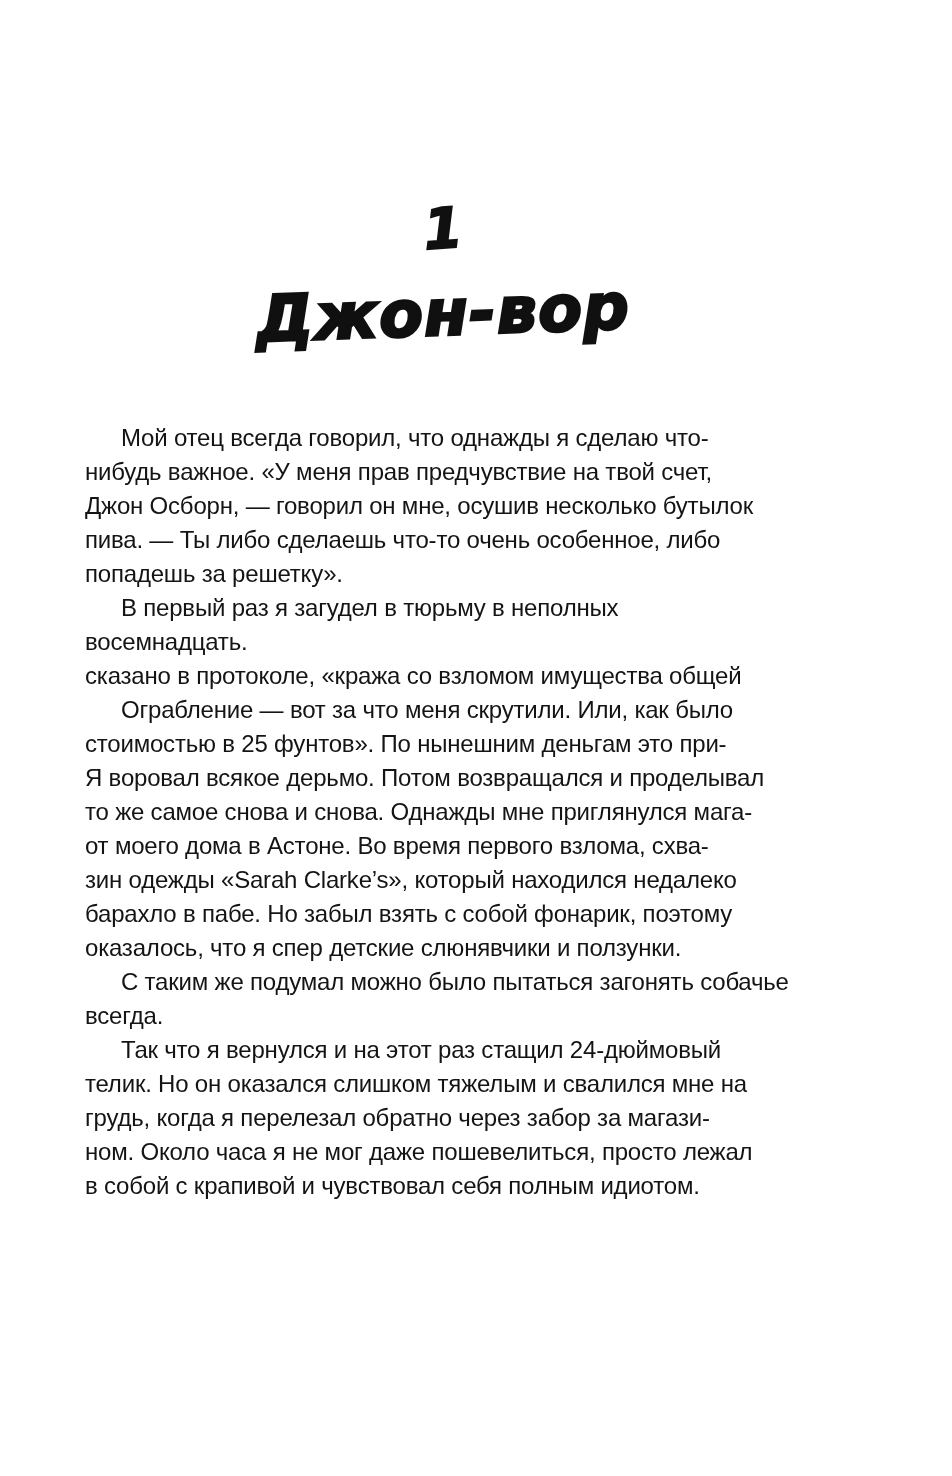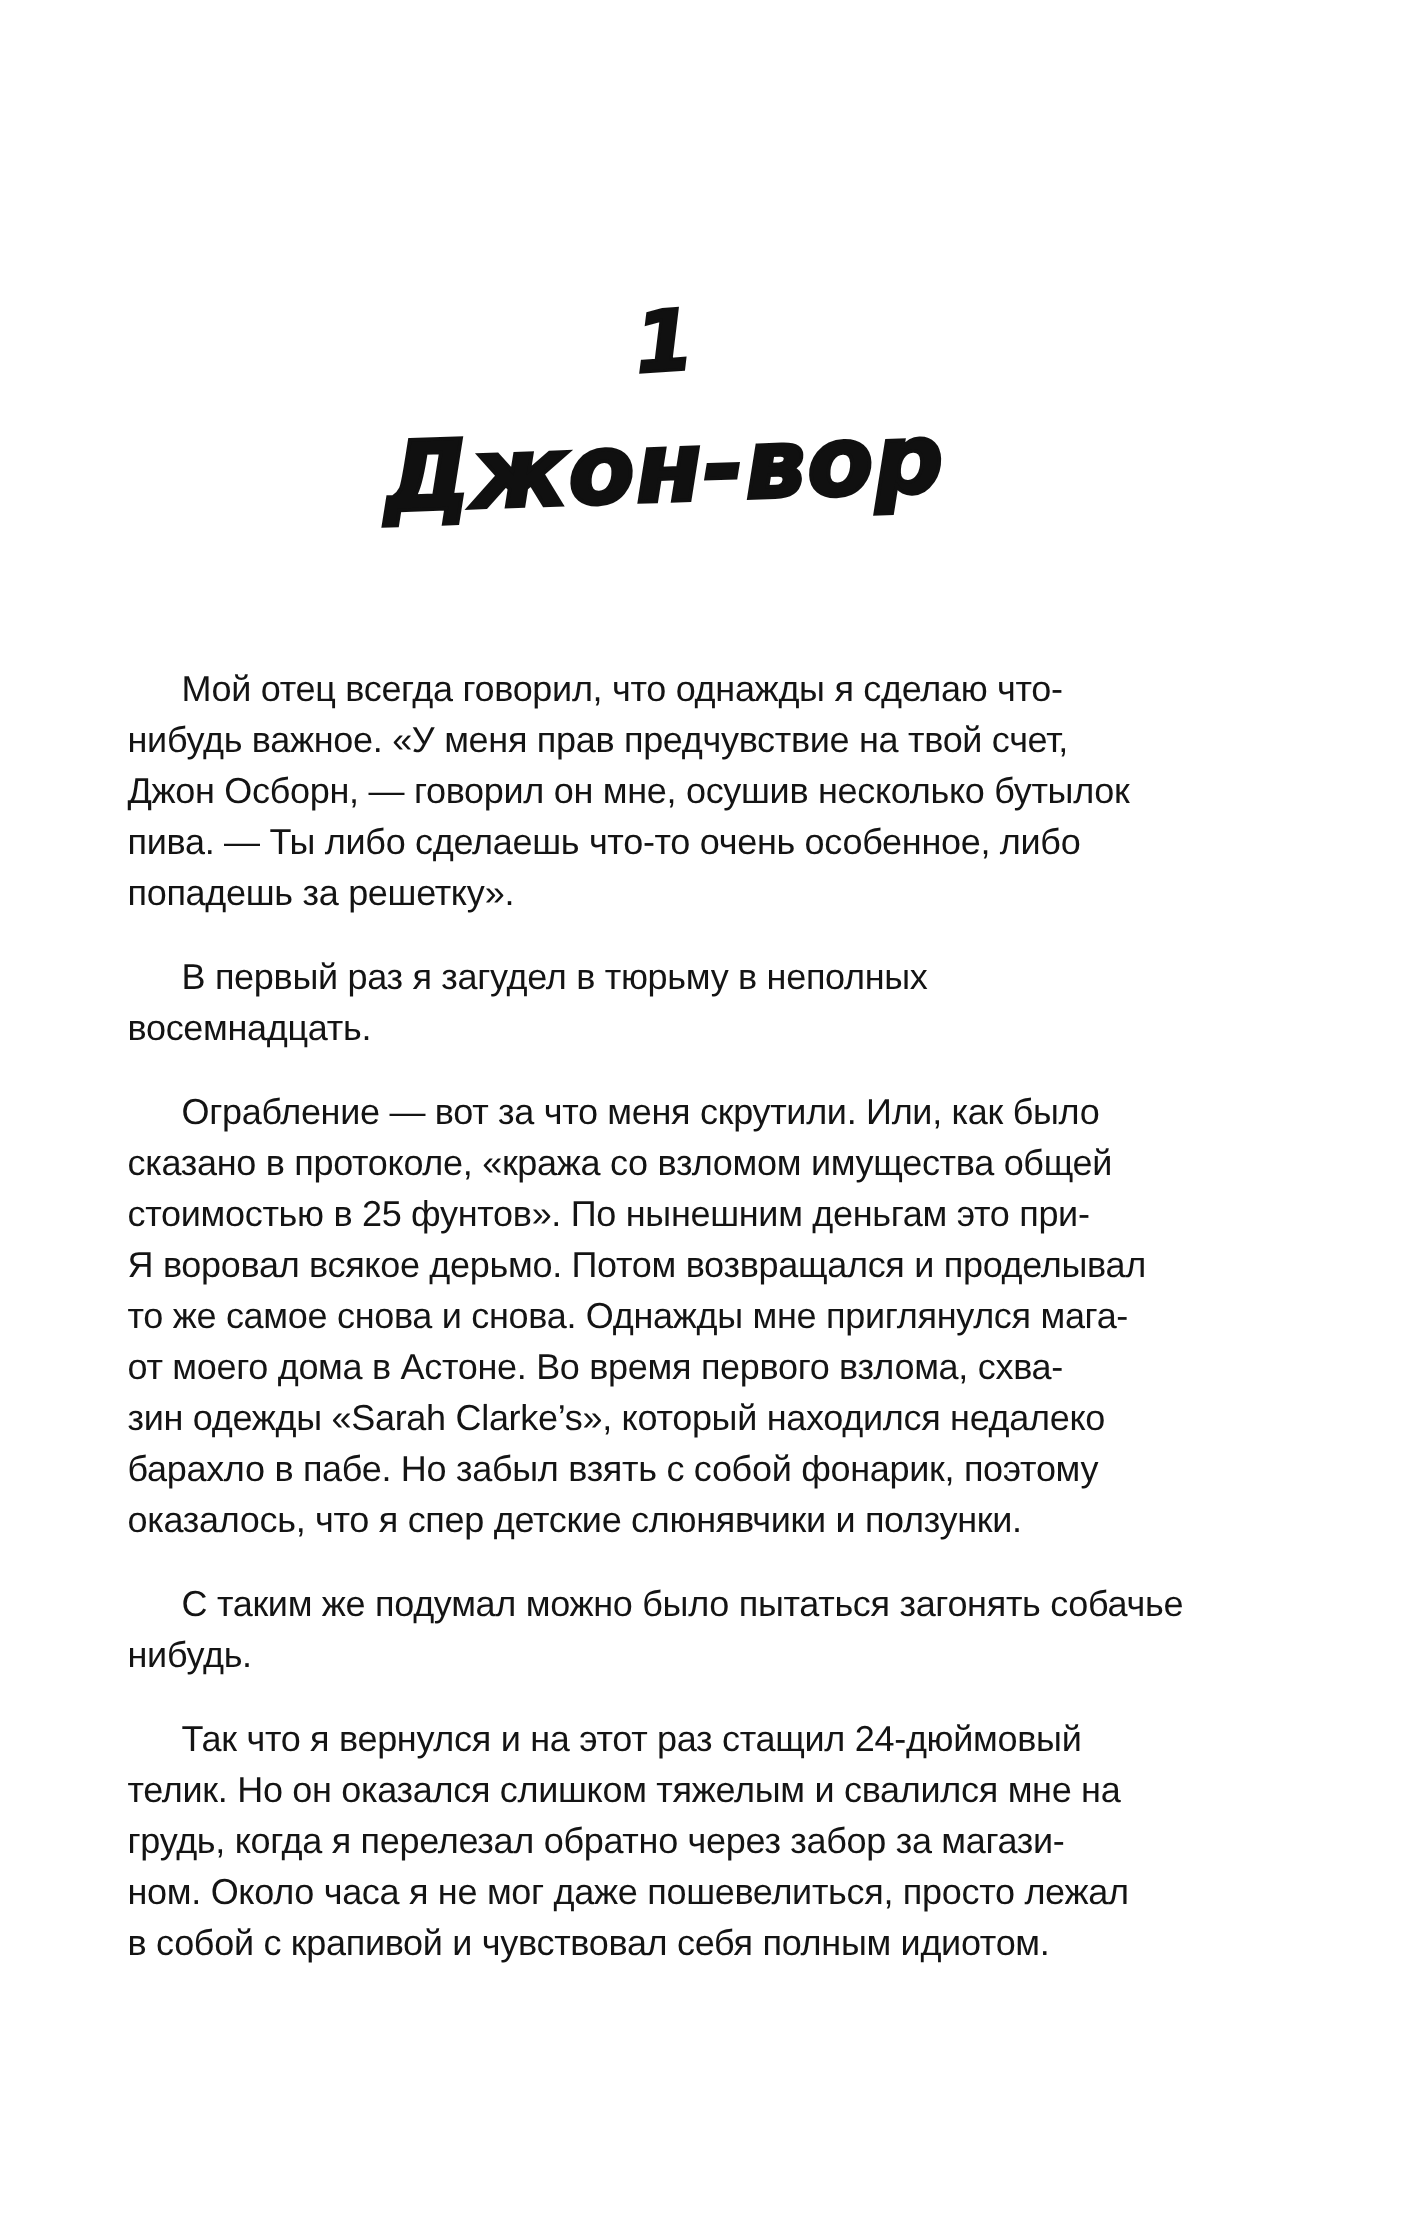--- a/index.html
+++ b/index.html
@@ -53,49 +53,48 @@
     font-size: 24px;
     line-height: 34px;
     letter-spacing: -0.2px;
     color: #141414;
   }
   .line {
     white-space: pre;
   }
   .line.indent {
     padding-left: 36px;
-    margin-top: 22px;
   }
 </style>
 </head>
 <body>
 
 <div class="page">
   <div class="heading">
     <div class="chapter-number">1</div>
     <div class="chapter-title">Джон-вор</div>
   </div>
   <div class="body-text">
       <div class="line indent">Мой отец всегда говорил, что однажды я сделаю что-</div>
       <div class="line">нибудь важное. «У меня прав предчувствие на твой счет,</div>
       <div class="line">Джон Осборн, — говорил он мне, осушив несколько бутылок</div>
       <div class="line">пива. — Ты либо сделаешь что-то очень особенное, либо</div>
       <div class="line">попадешь за решетку».</div>
       <div class="line indent">В первый раз я загудел в тюрьму в неполных</div>
       <div class="line">восемнадцать.</div>
+      <div class="line">сказано в протоколе, «кража со взломом имущества общей</div>
       <div class="line indent">Ограбление — вот за что меня скрутили. Или, как было</div>
-      <div class="line">сказано в протоколе, «кража со взломом имущества общей</div>
       <div class="line">стоимостью в 25 фунтов». По нынешним деньгам это при-</div>
       <div class="line">Я воровал всякое дерьмо. Потом возвращался и проделывал</div>
       <div class="line">то же самое снова и снова. Однажды мне приглянулся мага-</div>
       <div class="line">от моего дома в Астоне. Во время первого взлома, схва-</div>
       <div class="line">зин одежды «Sarah Clarke’s», который находился недалеко</div>
       <div class="line">барахло в пабе. Но забыл взять с собой фонарик, поэтому</div>
       <div class="line">оказалось, что я спер детские слюнявчики и ползунки.</div>
       <div class="line indent">С таким же подумал можно было пытаться загонять собачье</div>
-      <div class="line">нибудь.</div>
+      <div class="line">всегда.</div>
       <div class="line indent">Так что я вернулся и на этот раз стащил 24-дюймовый</div>
       <div class="line">телик. Но он оказался слишком тяжелым и свалился мне на</div>
       <div class="line">грудь, когда я перелезал обратно через забор за магази-</div>
       <div class="line">ном. Около часа я не мог даже пошевелиться, просто лежал</div>
       <div class="line">в собой с крапивой и чувствовал себя полным идиотом.</div>
     </div>
 </div>
 
 </body></html>

